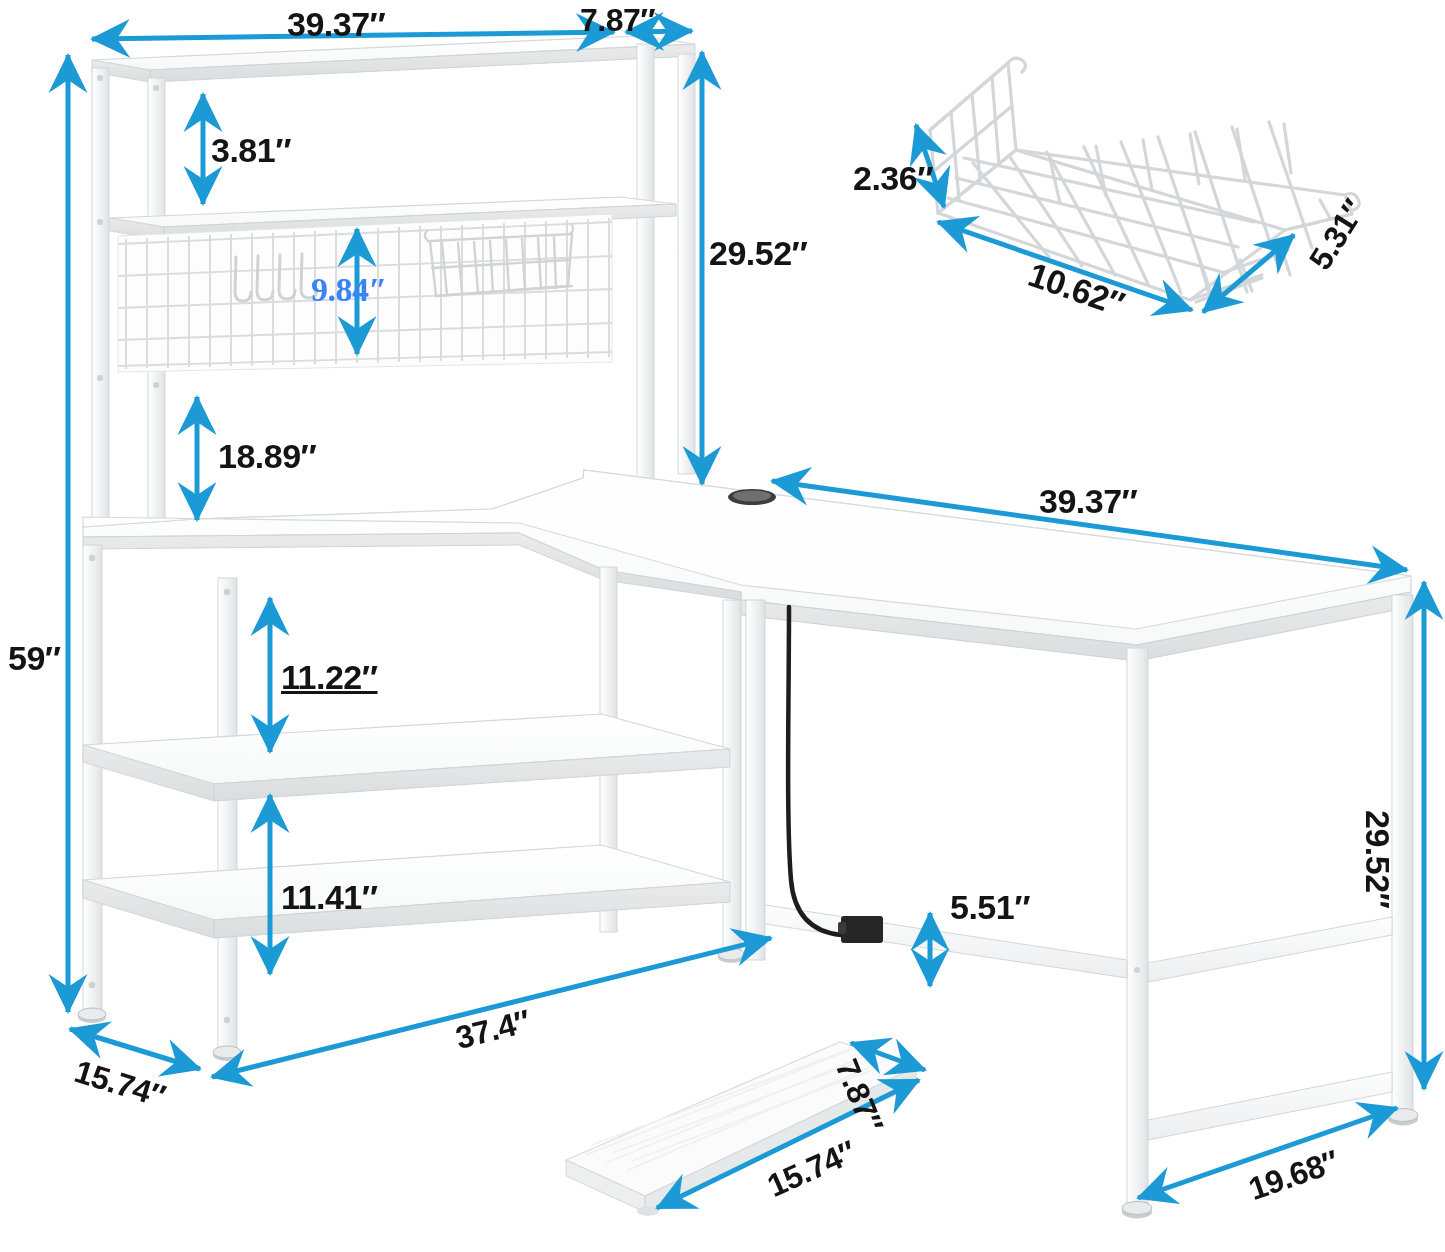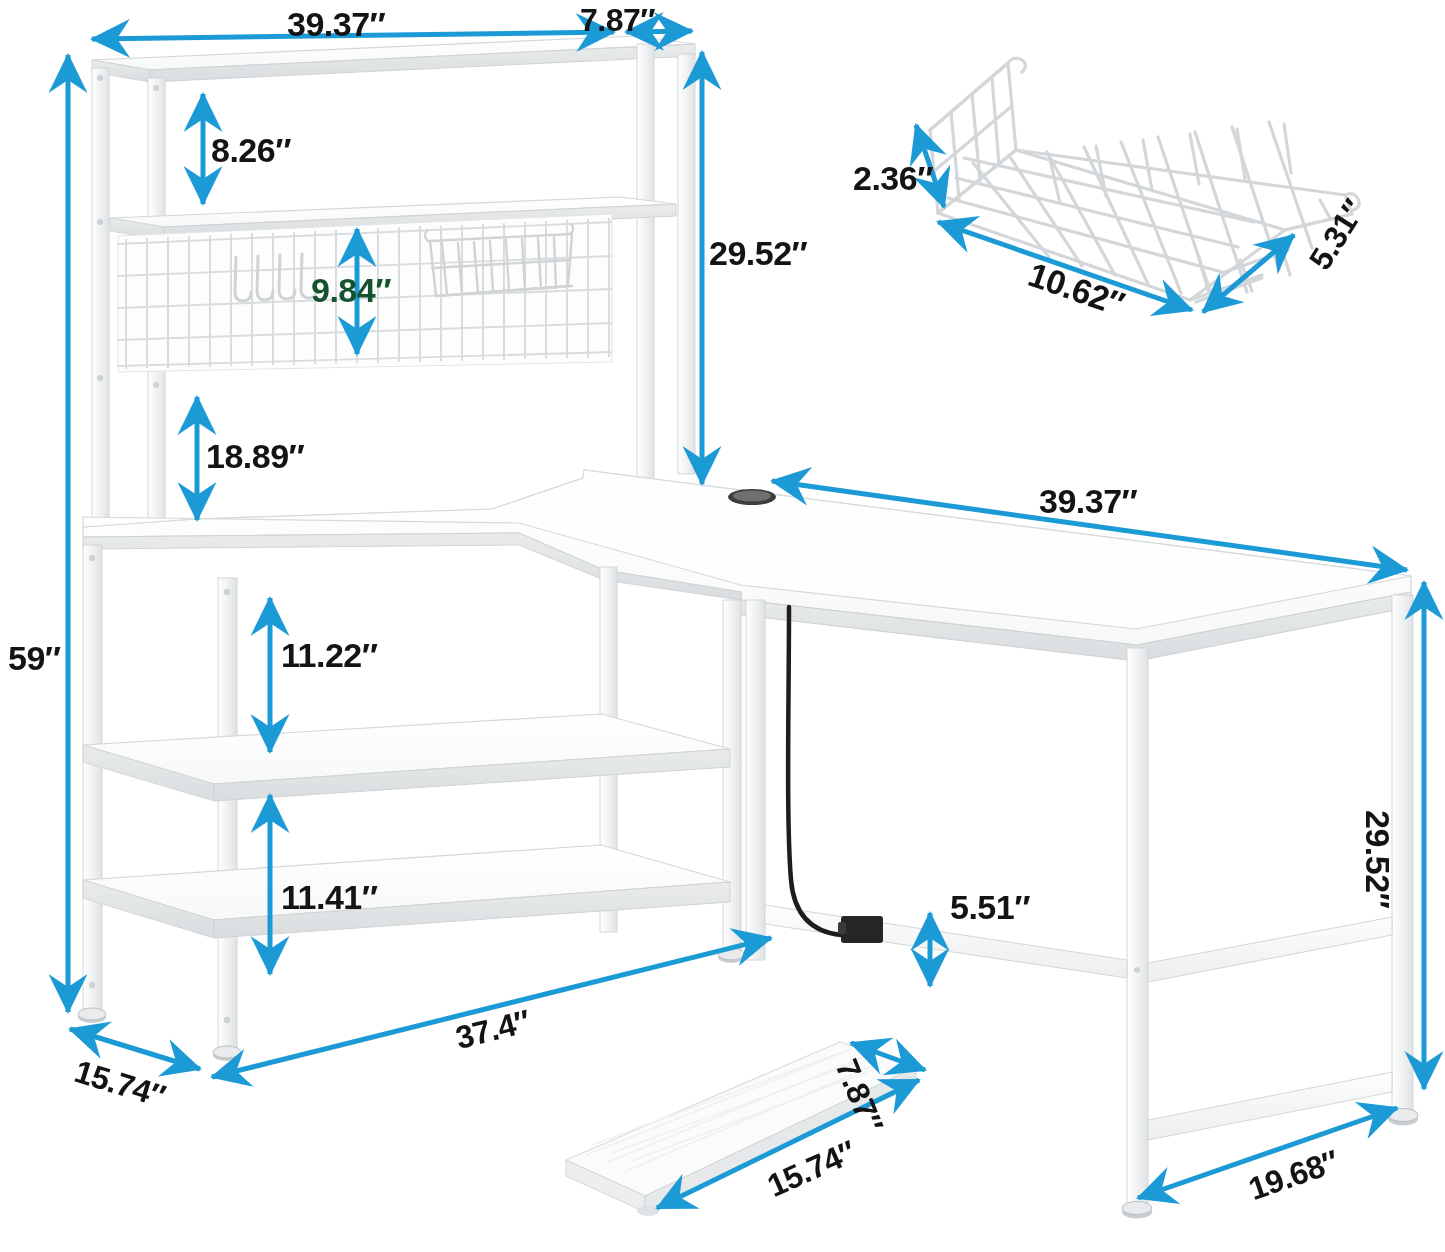--- a/index.html
+++ b/index.html
@@ -1,20 +1,20 @@
 <!DOCTYPE html>
 <html><head>
 <meta charset="utf-8">
 <style>
   html,body{margin:0;padding:0;background:#ffffff;}
   body{font-family:"Liberation Sans",sans-serif;}
   #stage{position:relative;width:1445px;height:1252px;background:#ffffff;overflow:hidden;}
   #stage svg.layer{position:absolute;left:0;top:0;width:1445px;height:1252px;}
   .dimlabel{position:absolute;font-family:"Liberation Sans",sans-serif;font-weight:bold;color:#141414;white-space:nowrap;letter-spacing:-0.5px;}
-  .dimlabel.blue{color:#14532d;}
+  .dimlabel.blue{color:#3b82f6;font-family:Liberation Serif, serif;}
   .sz34{font-size:34px;}
   .sz32{font-size:32px;}
 </style>
 </head>
 <body>
 
 <div id="stage">
 
   <svg class="layer" viewBox="0 0 1445 1252">
     <defs>
@@ -306,26 +306,26 @@
       <line x1="1203" y1="312" x2="1294" y2="235"></line>
 
       <line x1="851" y1="1043" x2="925" y2="1070"></line>
 
       <line x1="919" y1="1080" x2="657" y2="1208"></line>
     </g>
   </svg>
 
   <div class="dimlabel sz34" style="left:287px;top:5px;">39.37″</div>
   <div class="dimlabel sz32" style="left:580px;top:2px;">7.87″</div>
-  <div class="dimlabel sz34" style="left:211px;top:131px;">8.26″</div>
+  <div class="dimlabel sz34" style="left:211px;top:131px;">3.81″</div>
   <div class="dimlabel blue sz34" style="left:311px;top:271px;">9.84″</div>
-  <div class="dimlabel sz34" style="left:206px;top:437px;">18.89″</div>
+  <div class="dimlabel sz34" style="left:218px;top:437px;">18.89″</div>
   <div class="dimlabel sz34" style="left:709px;top:234px;">29.52″</div>
   <div class="dimlabel sz34" style="left:8px;top:603px;margin-top:36px;">59″</div>
-  <div class="dimlabel sz34" style="left:281px;top:636px;">11.22″</div>
+  <div class="dimlabel sz34" style="left:281px;top:658px;text-decoration:underline;">11.22″</div>
   <div class="dimlabel sz34" style="left:281px;top:878px;text-align:center;">11.41″</div>
   <div class="dimlabel sz32" style="left:81px;top:1053px;transform:rotate(17deg);transform-origin:left top;">15.74″</div>
   <div class="dimlabel sz32" style="left:452px;top:1021px;transform:rotate(-14deg);transform-origin:left top;">37.4″</div>
   <div class="dimlabel sz34" style="left:1039px;top:482px;">39.37″</div>
   <div class="dimlabel sz34" style="left:1397px;top:810px;transform:rotate(90deg);transform-origin:left top;">29.52″</div>
   <div class="dimlabel sz32" style="left:1244px;top:1173px;transform:rotate(-19deg);transform-origin:left top;">19.68″</div>
   <div class="dimlabel sz34" style="left:950px;top:888px;">5.51″</div>
   <div class="dimlabel sz34" style="left:818px;top:159px;margin-left:35px;">2.36″</div>
   <div class="dimlabel sz34" style="left:1036px;top:255px;transform:rotate(19deg);transform-origin:left top;">10.62″</div>
   <div class="dimlabel sz32" style="left:1302px;top:257px;transform:rotate(-58deg);transform-origin:left top;">5.31″</div>

